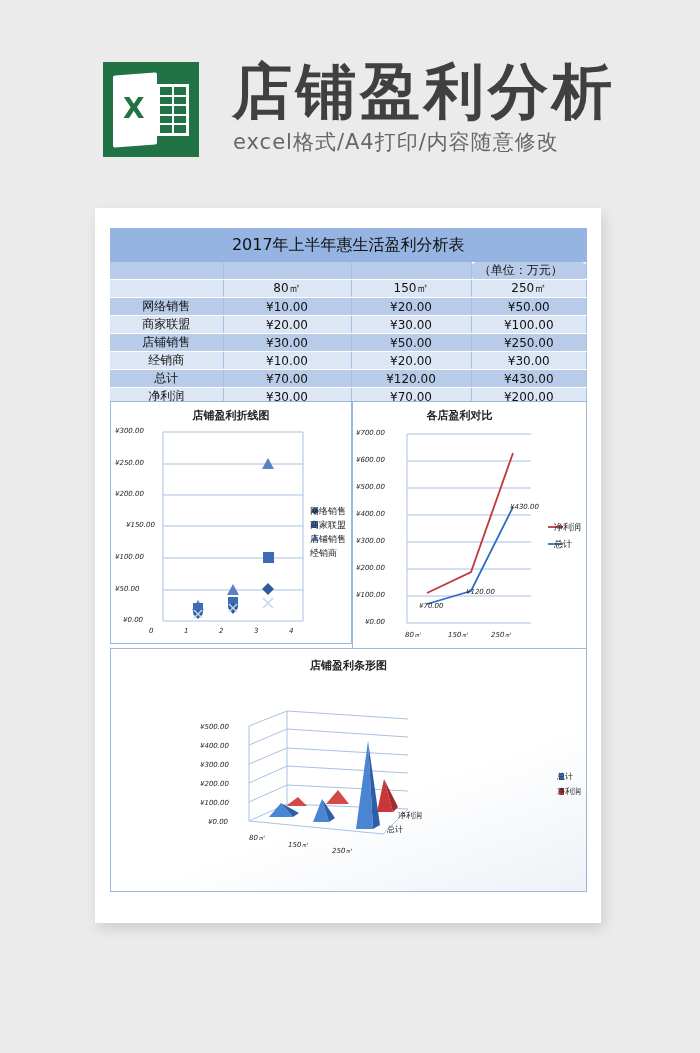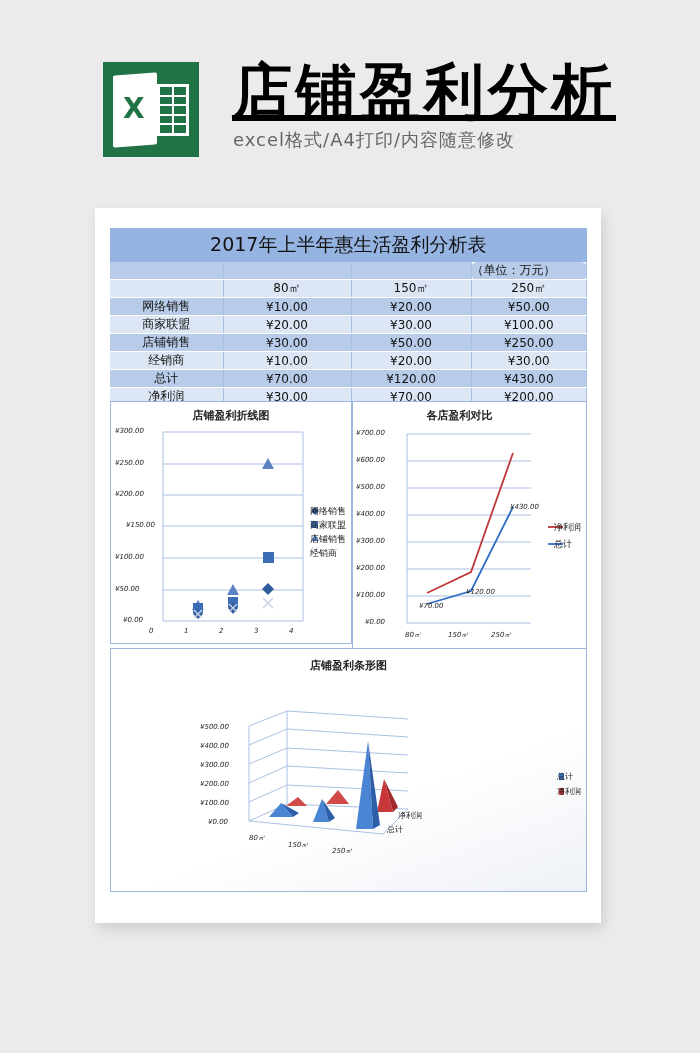--- a/index.html
+++ b/index.html
@@ -2,29 +2,29 @@
 <html><head>
 <meta charset="utf-8">
 <style>
   * { box-sizing: border-box; margin: 0; padding: 0; }
   body { width: 700px; height: 1053px; background: #ebebeb; position: relative; overflow: hidden; font-family: "DejaVu Sans", sans-serif; }
   .logo { position: absolute; left: 103px; top: 62px; width: 96px; height: 95px; background: #217346; }
   .logo .sheet { position: absolute; left: 10px; top: 12px; width: 44px; height: 72px; background: #fff; border-radius: 2px; transform: skewY(-4deg); }
   .logo .x { position: absolute; left: 20px; top: 30px; color: #217346; font: bold 28px "DejaVu Sans", sans-serif; }
   .logo .grid { position: absolute; left: 54px; top: 22px; width: 32px; height: 52px; background: #fff; display: grid; grid-template-columns: 1fr 1fr; gap: 2px; padding: 3px; }
   .logo .grid span { background: #217346; }
-  .hero-title { position: absolute; left: 232px; top: 52px; font: bold 60px "DejaVu Sans", sans-serif; color: #000000; letter-spacing: 4px; text-decoration: underline; }
-  .hero-sub { position: absolute; left: 233px; top: 128px; font-size: 18px; color: #666; letter-spacing: 1px; }
+  .hero-title { position: absolute; left: 232px; top: 52px; font: bold 60px "DejaVu Sans", sans-serif; color: #404040; letter-spacing: 4px; }
+  .hero-sub { position: absolute; left: 233px; top: 128px; font-size: 21px; color: #666; letter-spacing: 1px; }
   .paper { position: absolute; left: 95px; top: 208px; width: 506px; height: 715px; background: #fff; box-shadow: 3px 6px 12px rgba(0,0,0,0.12); }
   .tbl { position: absolute; left: 15px; top: 20px; width: 477px; border-collapse: collapse; font-size: 12px; color: #111; }
   .tbl td { height: 17.6px; text-align: center; border-right: 1px solid #a6c0e3; border-bottom: 1px solid #fff; padding: 0; }
-  .tbl .title td { height: 34px; background: #95b4e1; font-size: 19px; color: #111; border: none; }
+  .tbl .title td { height: 34px; background: #95b4e1; font-size: 16px; color: #111; border: none; }
   .tbl .r-dark td { background: #b8cce9; }
   .tbl .r-light td { background: #dde6f4; }
-  .tbl .unit { text-align: left; padding-right: 16px; border-radius: 6px; }
+  .tbl .unit { text-align: center; padding-right: 16px; border-radius: 6px; }
   .chart-box { position: absolute; border: 1px solid #9bb8df; background: #fff; padding-left: 12px; }
   .chart-title { position: absolute; left: 0; right: 0; text-align: center; font-size: 11px; font-weight: bold; color: #222; }
   .axlab { position: absolute; font-size: 7px; font-style: italic; color: #222; }
   .legend-item { position: absolute; font-size: 9px; color: #222; white-space: nowrap; }
   svg { position: absolute; overflow: visible; }
 </style>
 </head>
 <body>
 
 <div class="logo">

